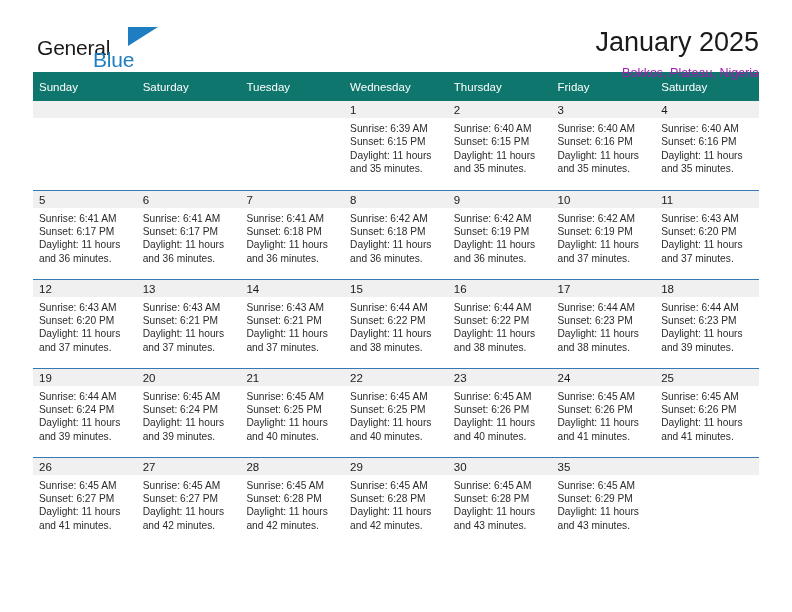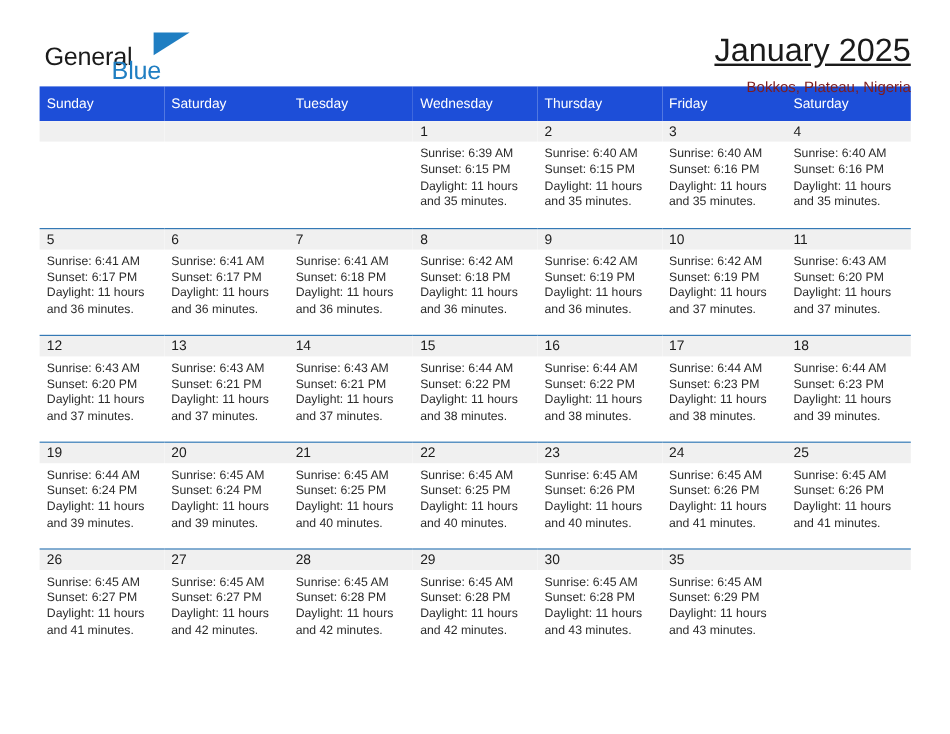--- a/index.html
+++ b/index.html
@@ -67,37 +67,36 @@
   .title-block {
     text-align: right;
     padding-top: 2px;
   }
   .cal-title {
     font-size: 27px;
     color: #1a1a1a;
     line-height: 32px;
     font-weight: normal;
     margin: 0;
-    text-decoration: underline;
   }
   .cal-subtitle {
     font-size: 12.5px;
-    color: #7f1d1d;
+    color: #a21caf;
     line-height: 18px;
     margin: 6px 0 0 0;
   }
 
   
   .calendar {
     width: 726px;
     border-collapse: collapse;
     table-layout: fixed;
   }
   .calendar th {
-    background: #1d4ed8;
+    background: #0f766e;
     color: #ffffff;
     font-size: 11.5px;
     font-weight: normal;
     text-align: left;
     padding: 5px 0 5px 6px;
     height: 19px;
     border: none;
   }
   .calendar td {
     vertical-align: top;

